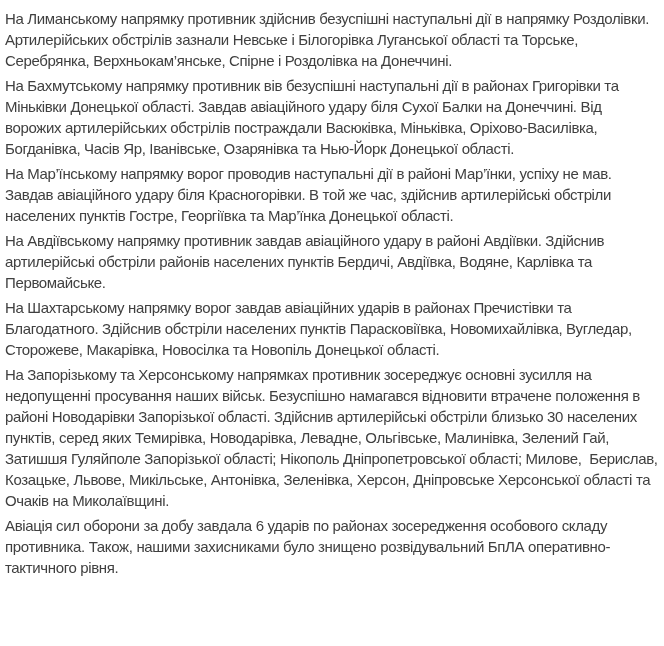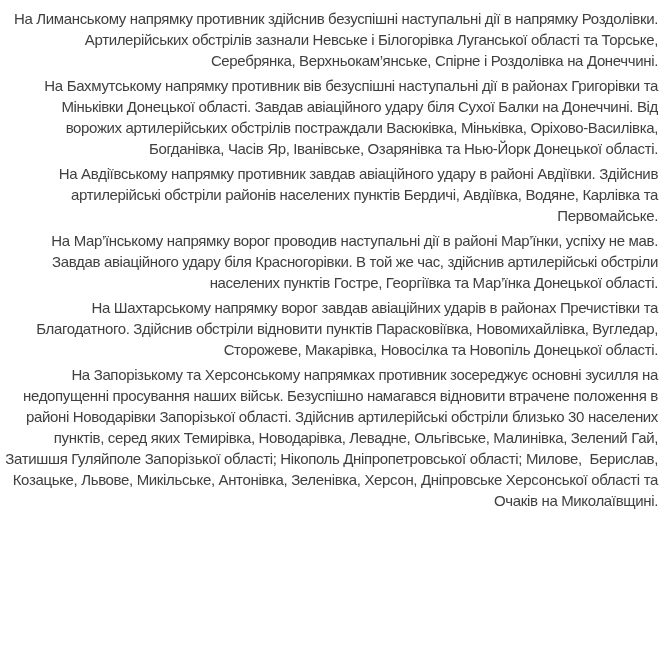--- a/index.html
+++ b/index.html
@@ -13,26 +13,27 @@
     padding: 8px 6px 8px 5px;
     font-family: "Liberation Sans", sans-serif;
   }
   .report p {
     margin: 0 0 4px 0;
     font-size: 15px;
     line-height: 21px;
     letter-spacing: -0.35px;
     color: #404040;
     white-space: pre-wrap;
-    text-align: right;
+    text-align: left;
   }
 </style>
 </head>
 <body>
 
 <div class="report">
   <p>На Лиманському напрямку противник здійснив безуспішні наступальні дії в напрямку Роздолівки. Артилерійських обстрілів зазнали Невське і Білогорівка Луганської області та Торське, Серебрянка, Верхньокам’янське, Спірне і Роздолівка на Донеччині.</p>
   <p>На Бахмутському напрямку противник вів безуспішні наступальні дії в районах Григорівки та Міньківки Донецької області. Завдав авіаційного удару біля Сухої Балки на Донеччині. Від ворожих артилерійських обстрілів постраждали Васюківка, Міньківка, Оріхово-Василівка, Богданівка, Часів Яр, Іванівське, Озарянівка та Нью-Йорк Донецької області.</p>
+  <p>На Мар’їнському напрямку ворог проводив наступальні дії в районі Мар’їнки, успіху не мав. Завдав авіаційного удару біля Красногорівки. В той же час, здійснив артилерійські обстріли населених пунктів Гостре, Георгіївка та Мар’їнка Донецької області.</p>
   <p>На Авдіївському напрямку противник завдав авіаційного удару в районі Авдіївки. Здійснив артилерійські обстріли районів населених пунктів Бердичі, Авдіївка, Водяне, Карлівка та Первомайське.</p>
-  <p>На Мар’їнському напрямку ворог проводив наступальні дії в районі Мар’їнки, успіху не мав. Завдав авіаційного удару біля Красногорівки. В той же час, здійснив артилерійські обстріли населених пунктів Гостре, Георгіївка та Мар’їнка Донецької області.</p>
-  <p>На Шахтарському напрямку ворог завдав авіаційних ударів в районах Пречистівки та Благодатного. Здійснив обстріли відновити пунктів Парасковіївка, Новомихайлівка, Вугледар, Сторожеве, Макарівка, Новосілка та Новопіль Донецької області.</p>
+  <p>На Шахтарському напрямку ворог завдав авіаційних ударів в районах Пречистівки та Благодатного. Здійснив обстріли населених пунктів Парасковіївка, Новомихайлівка, Вугледар, Сторожеве, Макарівка, Новосілка та Новопіль Донецької області.</p>
   <p>На Запорізькому та Херсонському напрямках противник зосереджує основні зусилля на недопущенні просування наших військ. Безуспішно намагався відновити втрачене положення в районі Новодарівки Запорізької області. Здійснив артилерійські обстріли близько 30 населених пунктів, серед яких Темирівка, Новодарівка, Левадне, Ольгівське, Малинівка, Зелений Гай, Затишшя Гуляйполе Запорізької області; Нікополь Дніпропетровської області; Милове,  Берислав, Козацьке, Львове, Микільське, Антонівка, Зеленівка, Херсон, Дніпровське Херсонської області та Очаків на Миколаївщині.</p>
+  <p>Авіація сил оборони за добу завдала 6 ударів по районах зосередження особового складу противника. Також, нашими захисниками було знищено розвідувальний БпЛА оперативно-тактичного рівня.</p>
 </div>
 
 </body></html>

